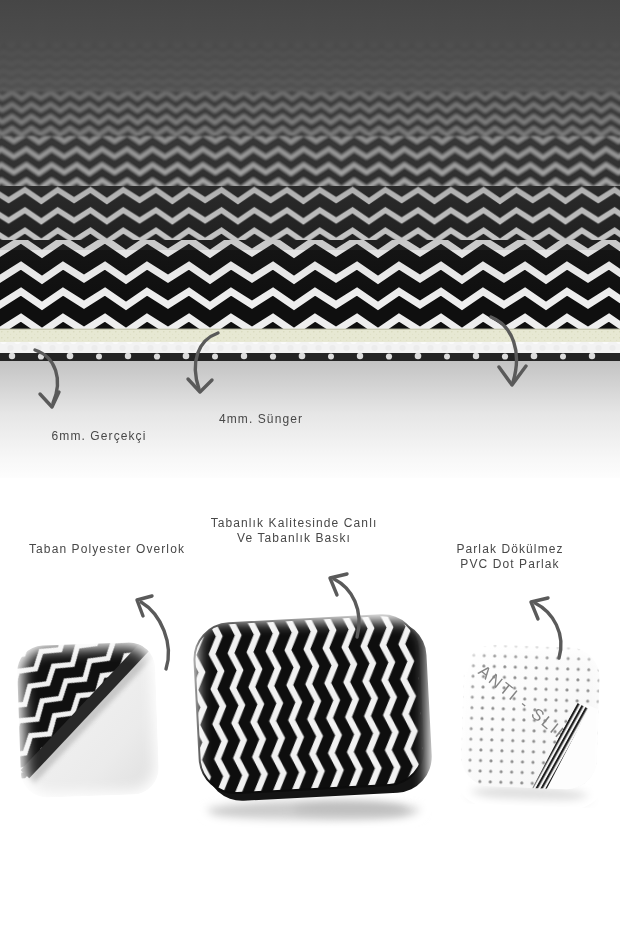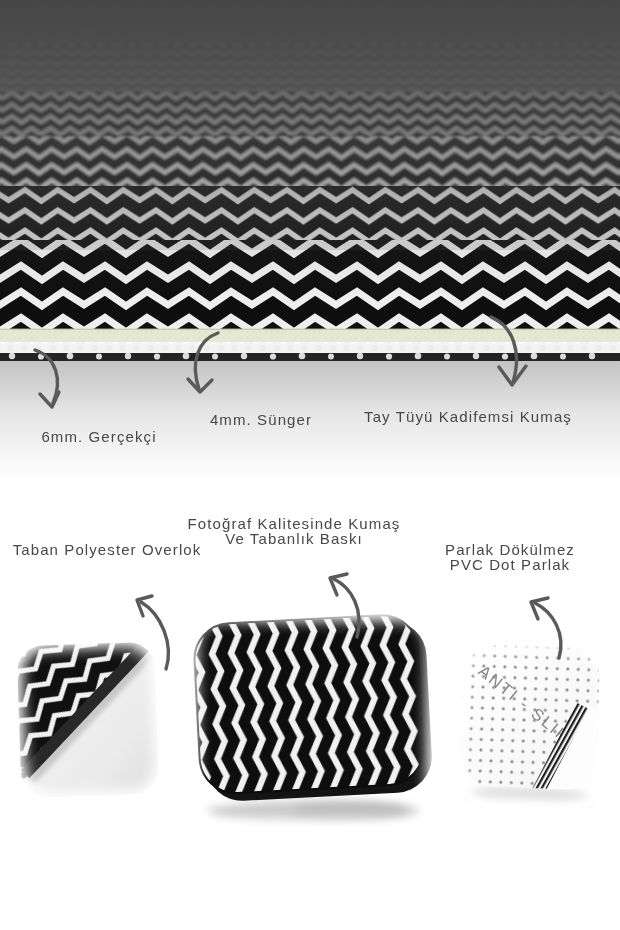--- a/index.html
+++ b/index.html
@@ -4,21 +4,21 @@
 <style>
   html,body{margin:0;padding:0;background:#ffffff;}
   .stage{
     position:relative;width:620px;height:930px;overflow:hidden;background:#ffffff;
     font-family:"Liberation Sans",sans-serif;
   }
   .hero{position:absolute;left:0;top:0;z-index:1;}
   .arrows{position:absolute;left:0;top:0;z-index:6;pointer-events:none;}
   .lbl{
     position:absolute;z-index:7;transform:translateX(-50%);
-    font-size:15px;letter-spacing:1.1px;color:#484848;white-space:nowrap;
+    font-size:12px;letter-spacing:1.1px;color:#484848;white-space:nowrap;
     text-align:center;line-height:15px;
   }
   .lbl span{display:block;}
   .img-wrap{position:absolute;z-index:4;}
   .img-wrap svg{display:block;}
   .soft::after{
     content:"";position:absolute;inset:-2px;border-radius:34px;
     box-shadow:inset 0 0 14px 9px #ffffff;pointer-events:none;
   }
 </style>
@@ -239,27 +239,26 @@
       </g>
       <g>
         <path d="M559,658 C566,634 553,612 535,603"></path>
         <path d="M548,598 L531,602 L538,619"></path>
       </g>
     </g>
   </svg>
 
   <div class="lbl" style="left:99px;top:429px">6mm. Gerçekçi</div>
   <div class="lbl" style="left:261px;top:412px">4mm. Sünger</div>
-  <div class="lbl" style="left:468px;top:409px">Tay Tüyü Kadifemsi Kumaş</div>
 
   <div class="lbl" style="left:107px;top:542px">
     <span>Taban Polyester Overlok</span>
   </div>
   <div class="lbl" style="left:294px;top:516px">
-    <span>Fotoğraf Kalitesinde Kumaş</span>
+    <span>Tabanlık Kalitesinde Canlı</span>
     <span>Ve Tabanlık Baskı</span>
   </div>
   <div class="lbl" style="left:510px;top:542px">
     <span>Parlak Dökülmez</span>
     <span>PVC Dot Parlak</span>
   </div>
 
 </div>
 
 </body></html>

